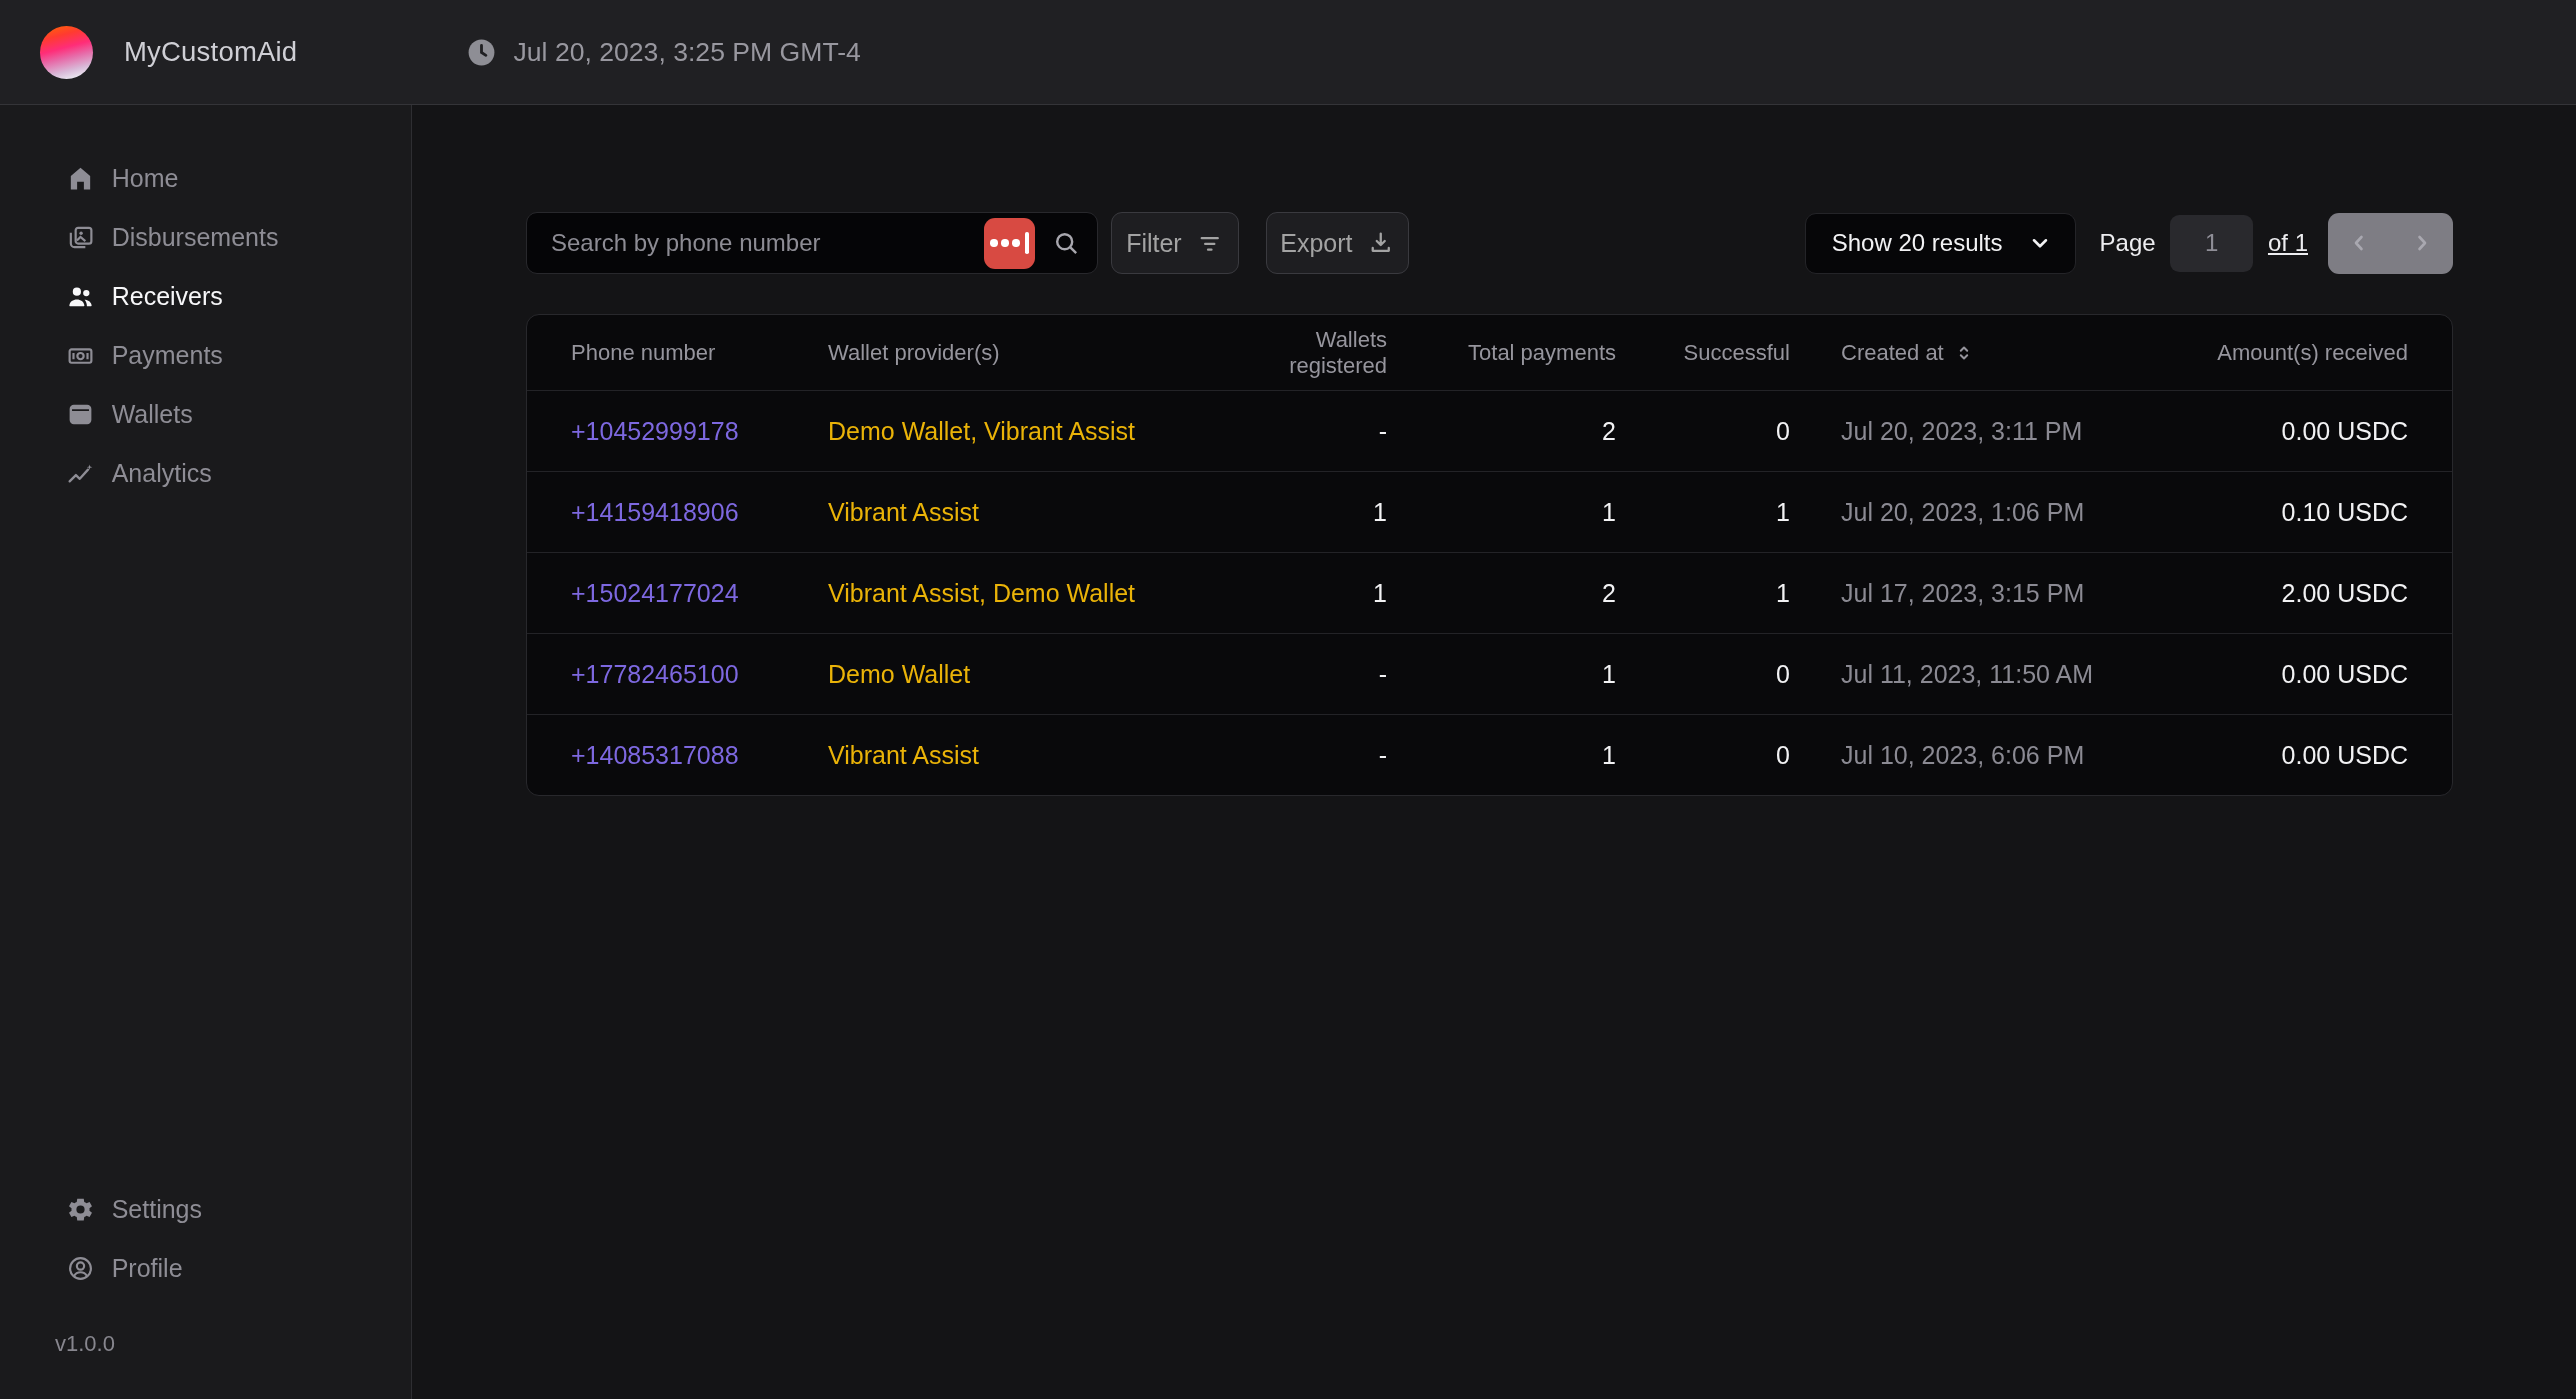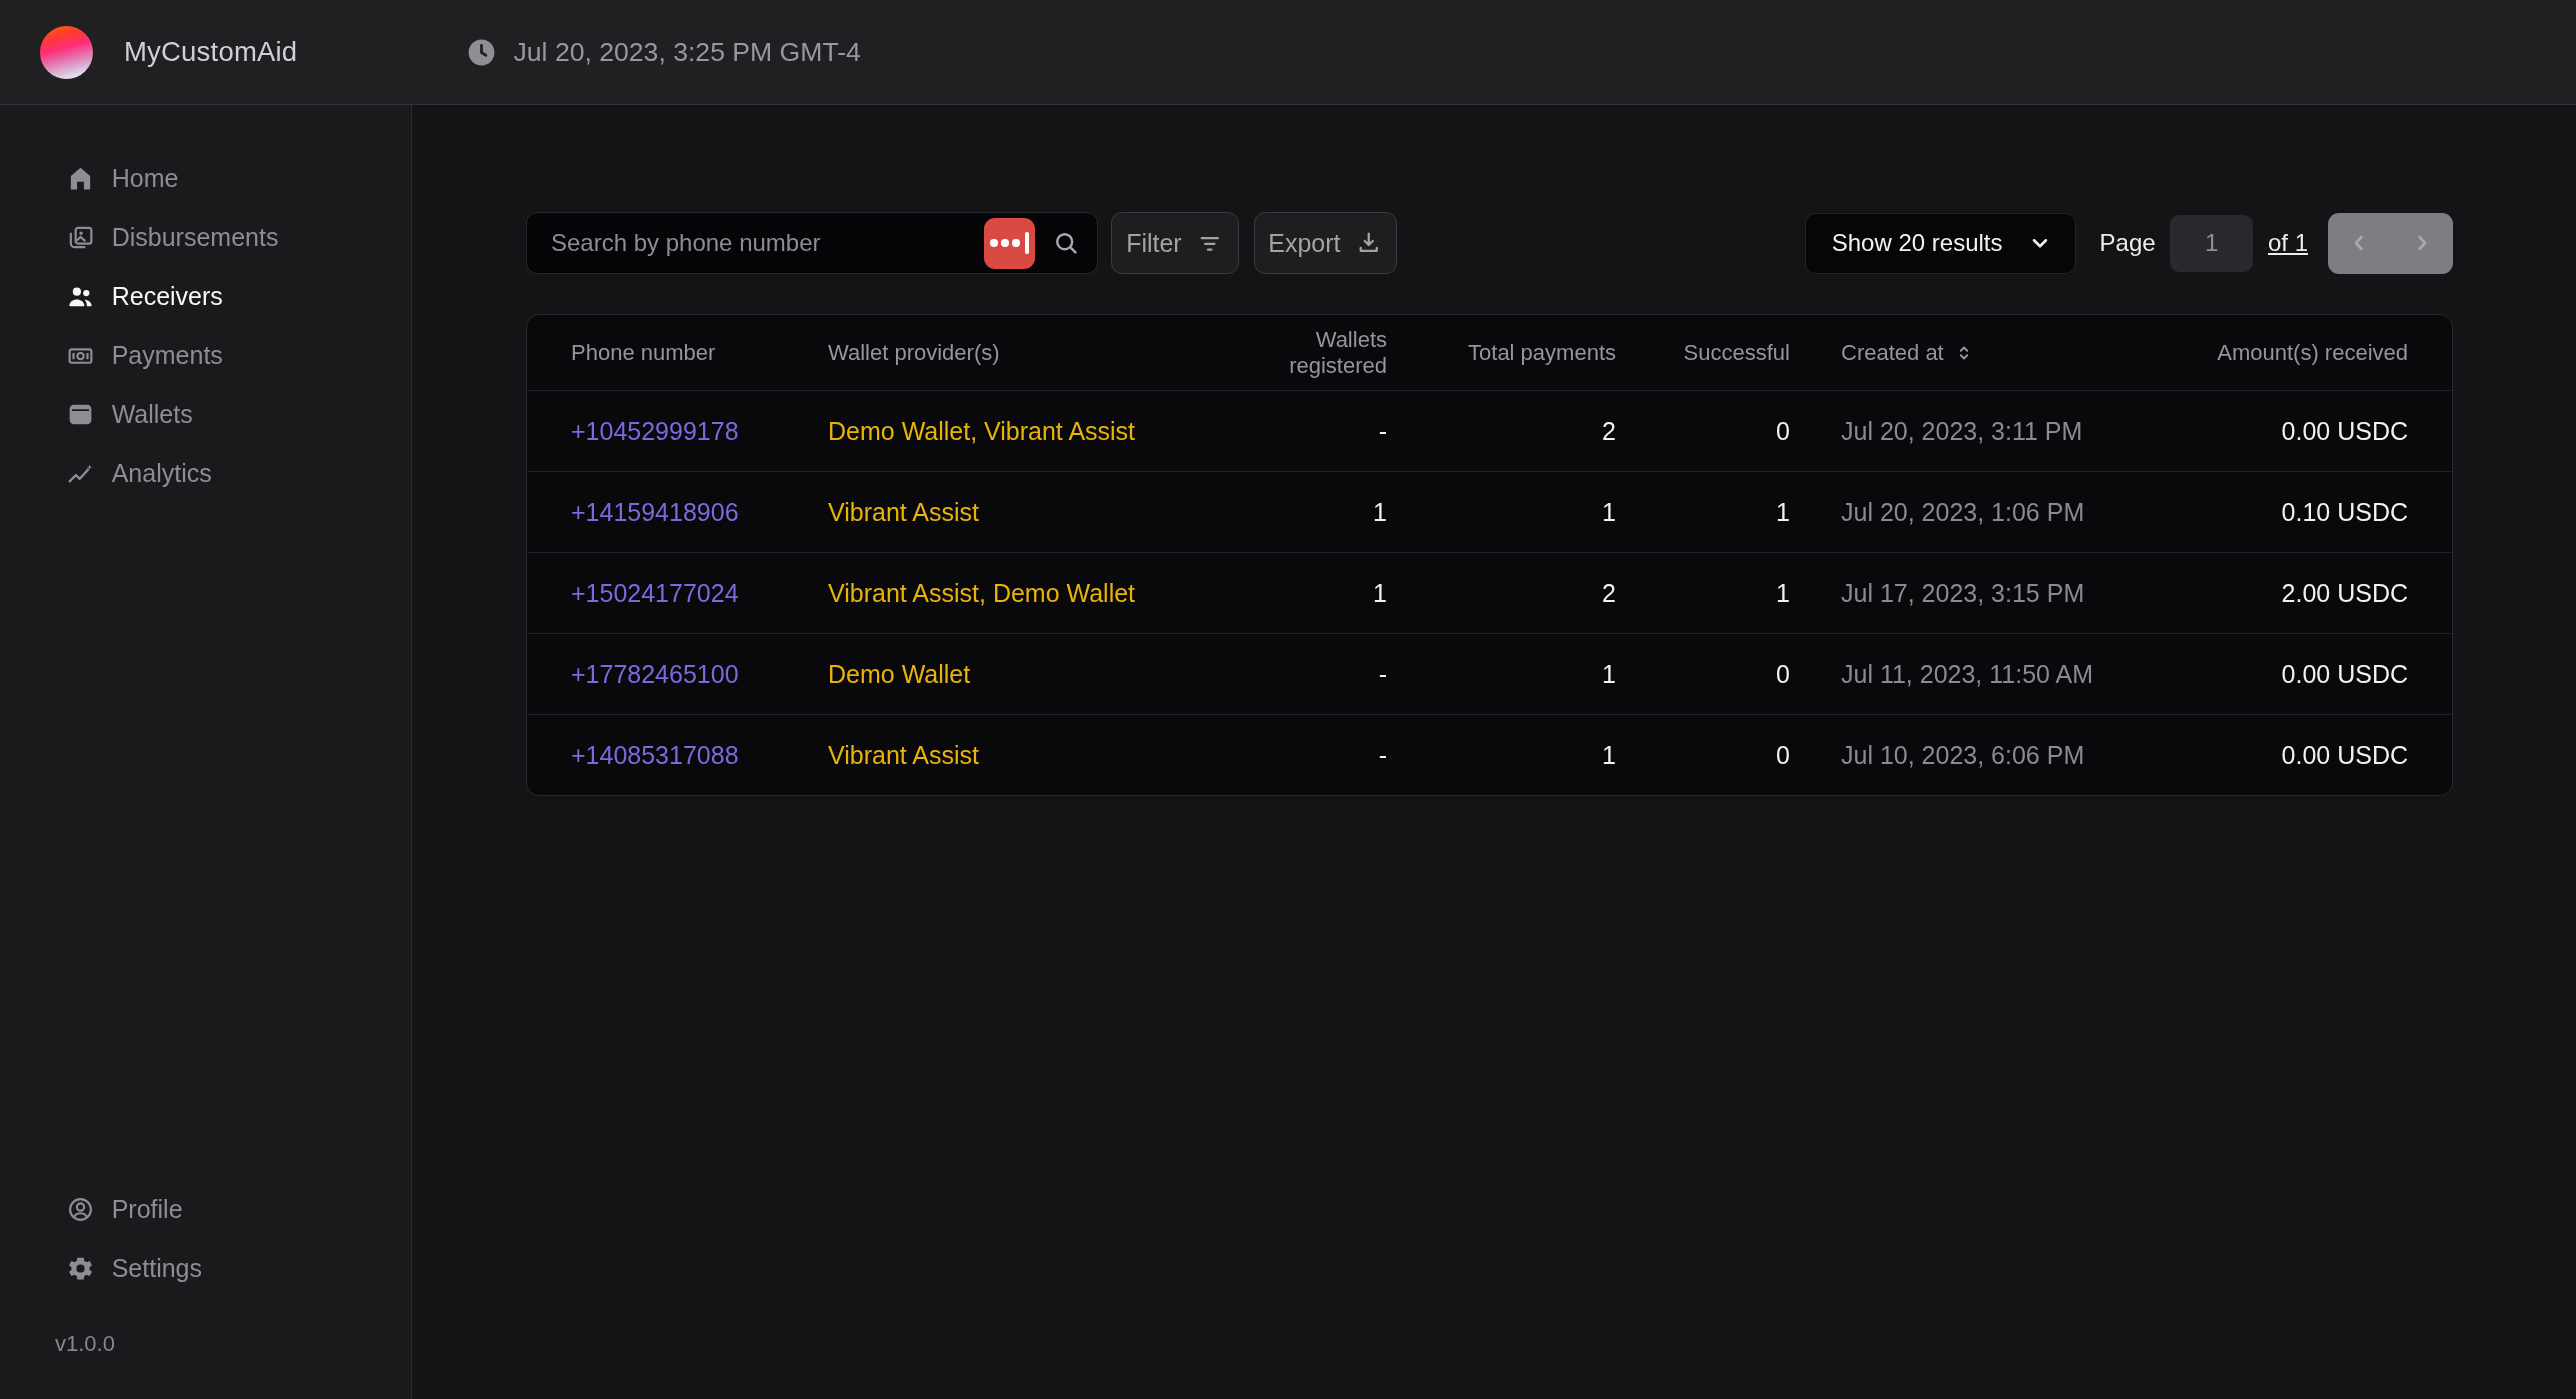--- a/index.html
+++ b/index.html
@@ -71,21 +71,21 @@
   .search-glass { width:29px; height:29px; color:#a8a7ae; flex:0 0 29px; }
 
   .btn {
     height:62px; border-radius:11px; background:#1e1e21;
     border:1.8px solid #3a3a3f; color:#a3a3a3; font-size:25px;
     display:flex; align-items:center; justify-content:center; gap:14.7px;
     cursor:pointer; font-family:inherit;
   }
   .btn svg { width:27.5px; height:27.5px; }
   .btn-filter { width:128px; margin-left:13px; }
-  .btn-export { width:143px; margin-left:15px; }
+  .btn-export { width:143px; margin-left:27px; }
 
   .pager-zone { margin-left:auto; display:flex; align-items:center; }
   .show-results {
     height:61px; padding:0 22px 0 26px; background:#060608;
     border:1.8px solid #242428; border-radius:11px;
     display:flex; align-items:center; gap:24px;
     color:#f2f2f4; font-size:24px; cursor:pointer;
   }
   .show-results svg { width:26px; height:26px; }
   .page-label { margin-left:24px; font-size:24px; color:#ededf0; }
@@ -208,35 +208,35 @@
               <path d="M19.5 4.5l.5 1.8 1.8.5-1.8.5-.5 1.8-.5-1.8-1.8-.5 1.8-.5z" fill="currentColor" stroke="none"></path>
             </svg>
           </span>
           <span>Analytics</span>
         </div>
       </div>
 
       <div class="side-footer">
         <div class="nav-item">
           <span class="nicon">
+            <svg viewBox="0 0 24 24" fill="currentColor">
+              <path fill-rule="evenodd" d="M19.4 13.1a7.8 7.8 0 0 0 0-2.2l2.1-1.6-2-3.5-2.5 1a7.7 7.7 0 0 0-1.9-1.1L14.7 3H9.3l-.4 2.7c-.7.3-1.3.6-1.9 1.1l-2.5-1-2 3.5 2.1 1.6a7.8 7.8 0 0 0 0 2.2l-2.1 1.6 2 3.5 2.5-1c.6.5 1.2.8 1.9 1.1l.4 2.7h5.4l.4-2.7c.7-.3 1.3-.6 1.9-1.1l2.5 1 2-3.5zM12 15.4a3.4 3.4 0 1 1 0-6.8 3.4 3.4 0 0 1 0 6.8z"></path>
+            </svg>
+          </span>
+          <span>Settings</span>
+        </div>
+        <div class="nav-item">
+          <span class="nicon">
             <svg viewBox="0 0 24 24" fill="none" stroke="currentColor" stroke-width="1.8">
               <circle cx="12" cy="12" r="8.6"></circle>
               <circle cx="12" cy="10" r="3"></circle>
               <path d="M6.6 18.3c1.2-2.1 3.1-3.2 5.4-3.2s4.2 1.1 5.4 3.2"></path>
             </svg>
           </span>
           <span>Profile</span>
-        </div>
-        <div class="nav-item">
-          <span class="nicon">
-            <svg viewBox="0 0 24 24" fill="currentColor">
-              <path fill-rule="evenodd" d="M19.4 13.1a7.8 7.8 0 0 0 0-2.2l2.1-1.6-2-3.5-2.5 1a7.7 7.7 0 0 0-1.9-1.1L14.7 3H9.3l-.4 2.7c-.7.3-1.3.6-1.9 1.1l-2.5-1-2 3.5 2.1 1.6a7.8 7.8 0 0 0 0 2.2l-2.1 1.6 2 3.5 2.5-1c.6.5 1.2.8 1.9 1.1l.4 2.7h5.4l.4-2.7c.7-.3 1.3-.6 1.9-1.1l2.5 1 2-3.5zM12 15.4a3.4 3.4 0 1 1 0-6.8 3.4 3.4 0 0 1 0 6.8z"></path>
-            </svg>
-          </span>
-          <span>Settings</span>
         </div>
         <div class="version">v1.0.0</div>
       </div>
     </nav>
 
     <main class="main">
 
       <div class="toolbar">
         <div class="search">
           <input type="text" placeholder="Search by phone number" style="">

